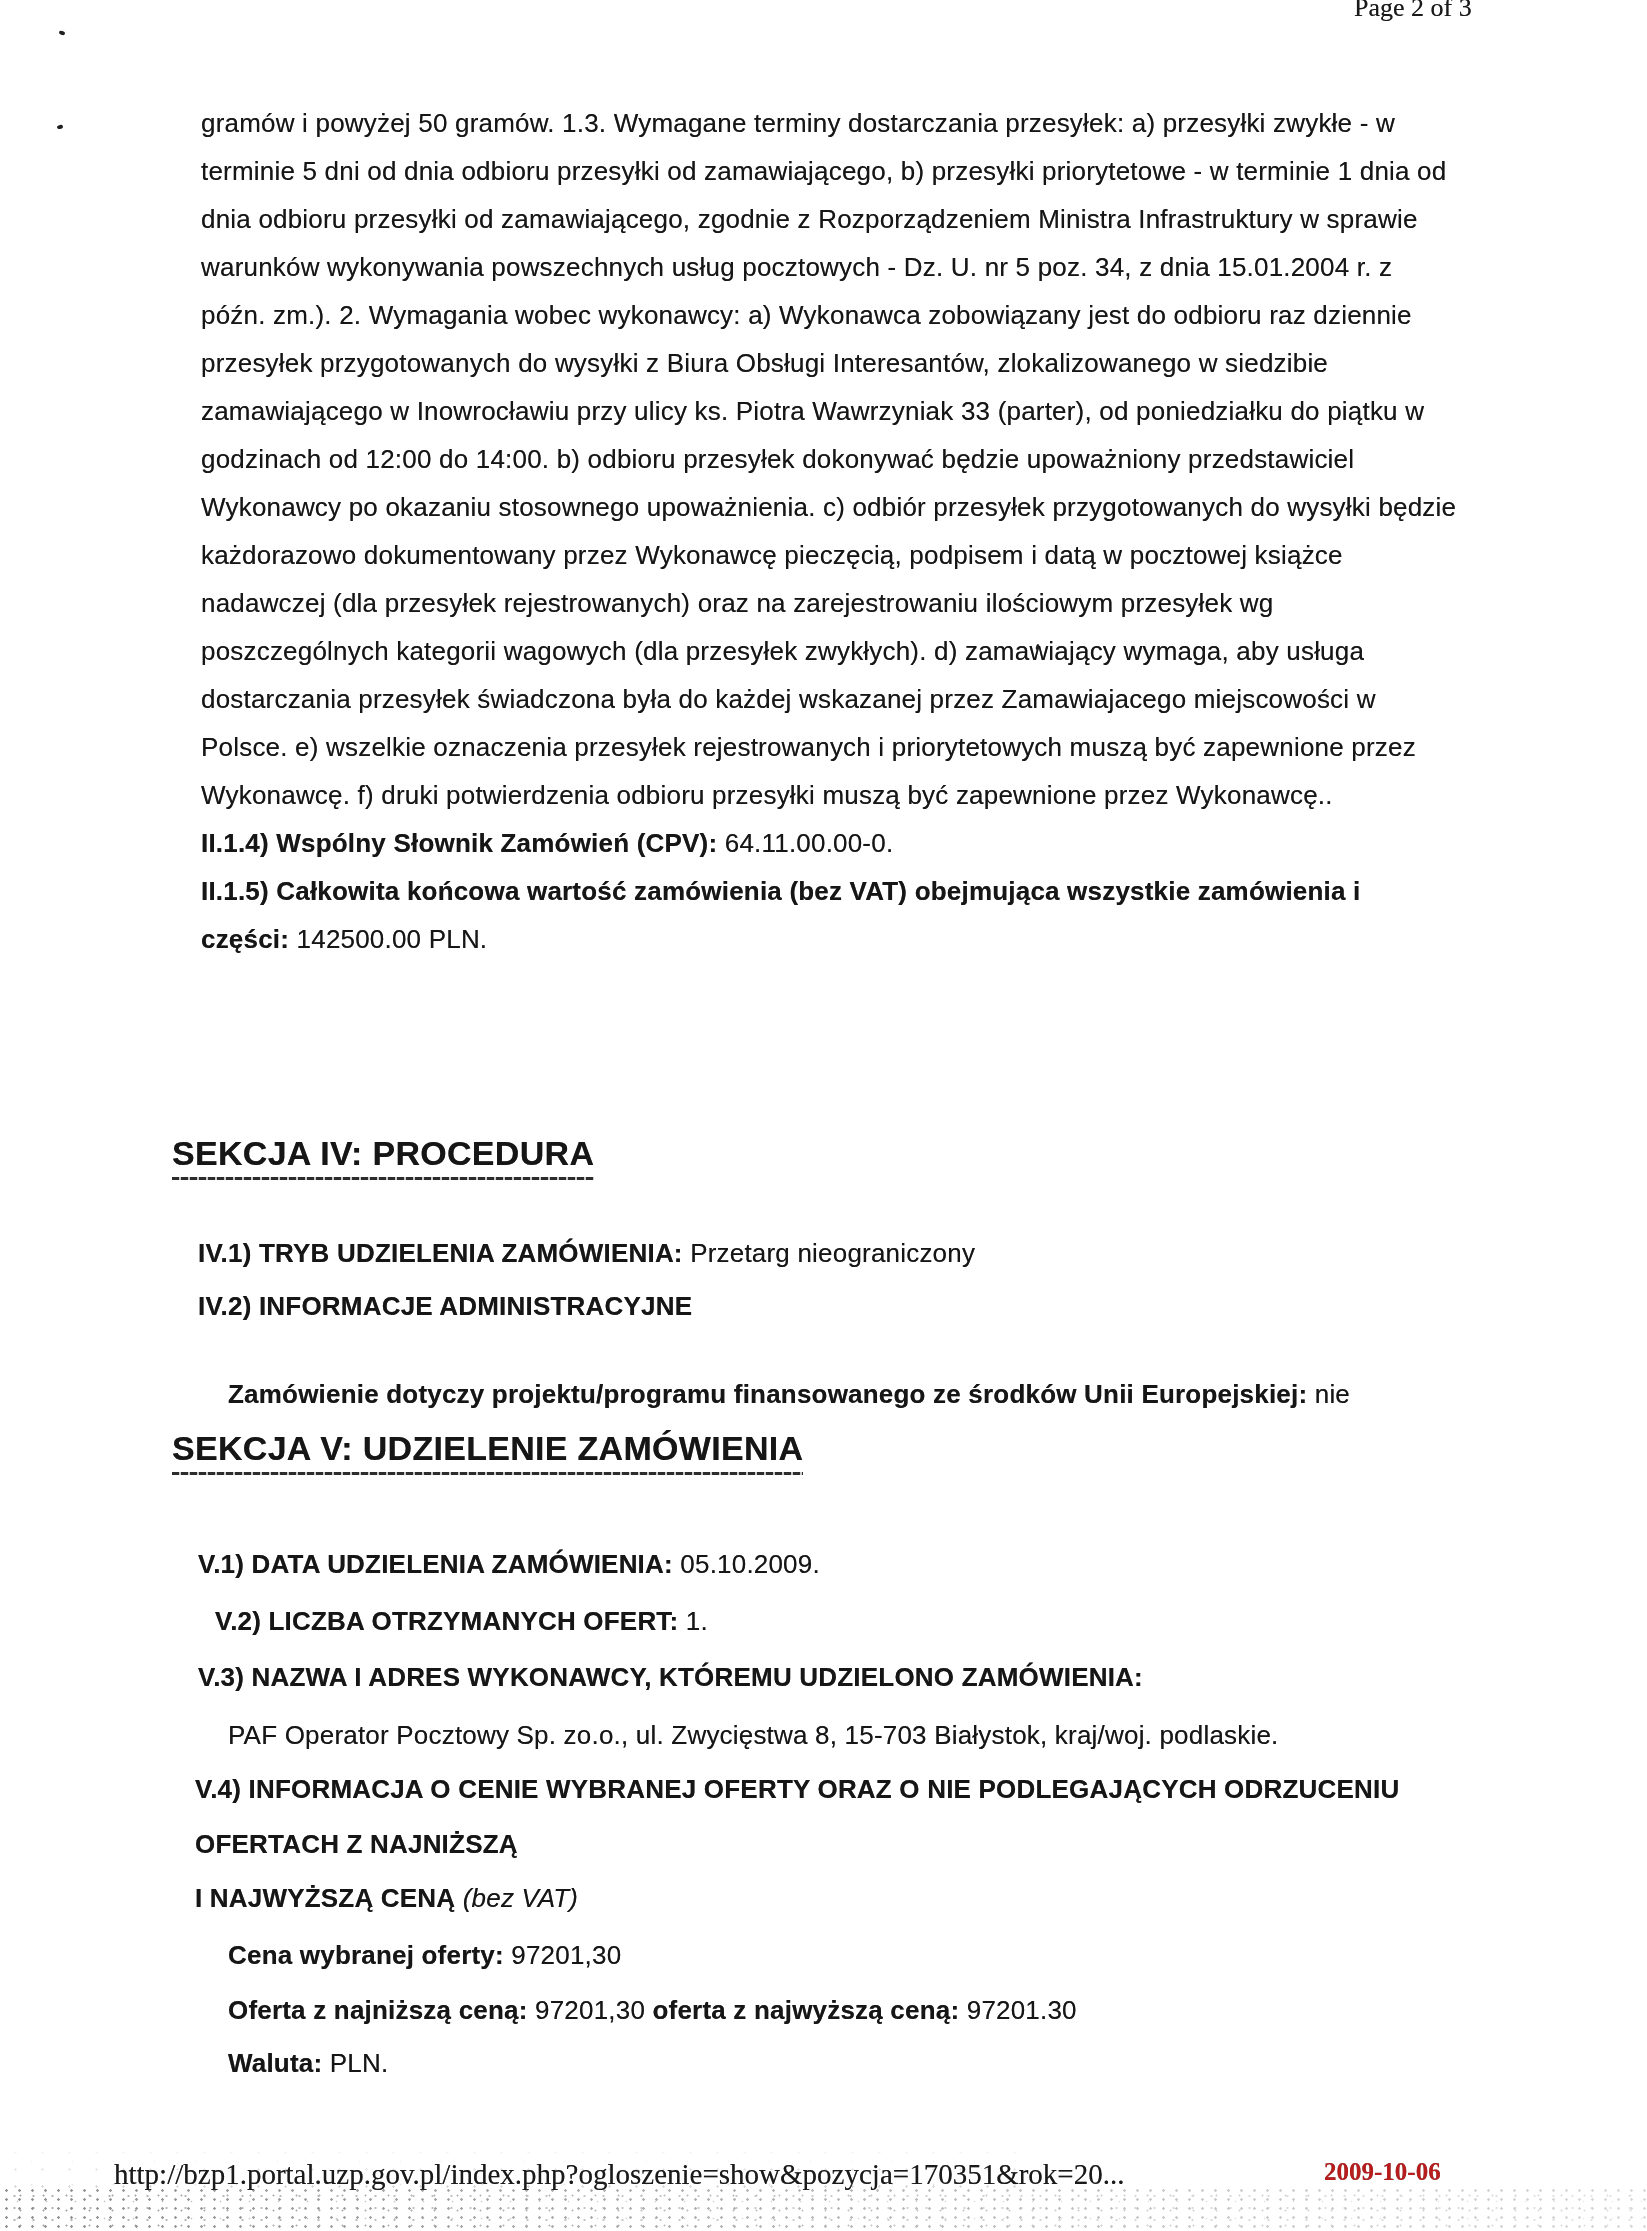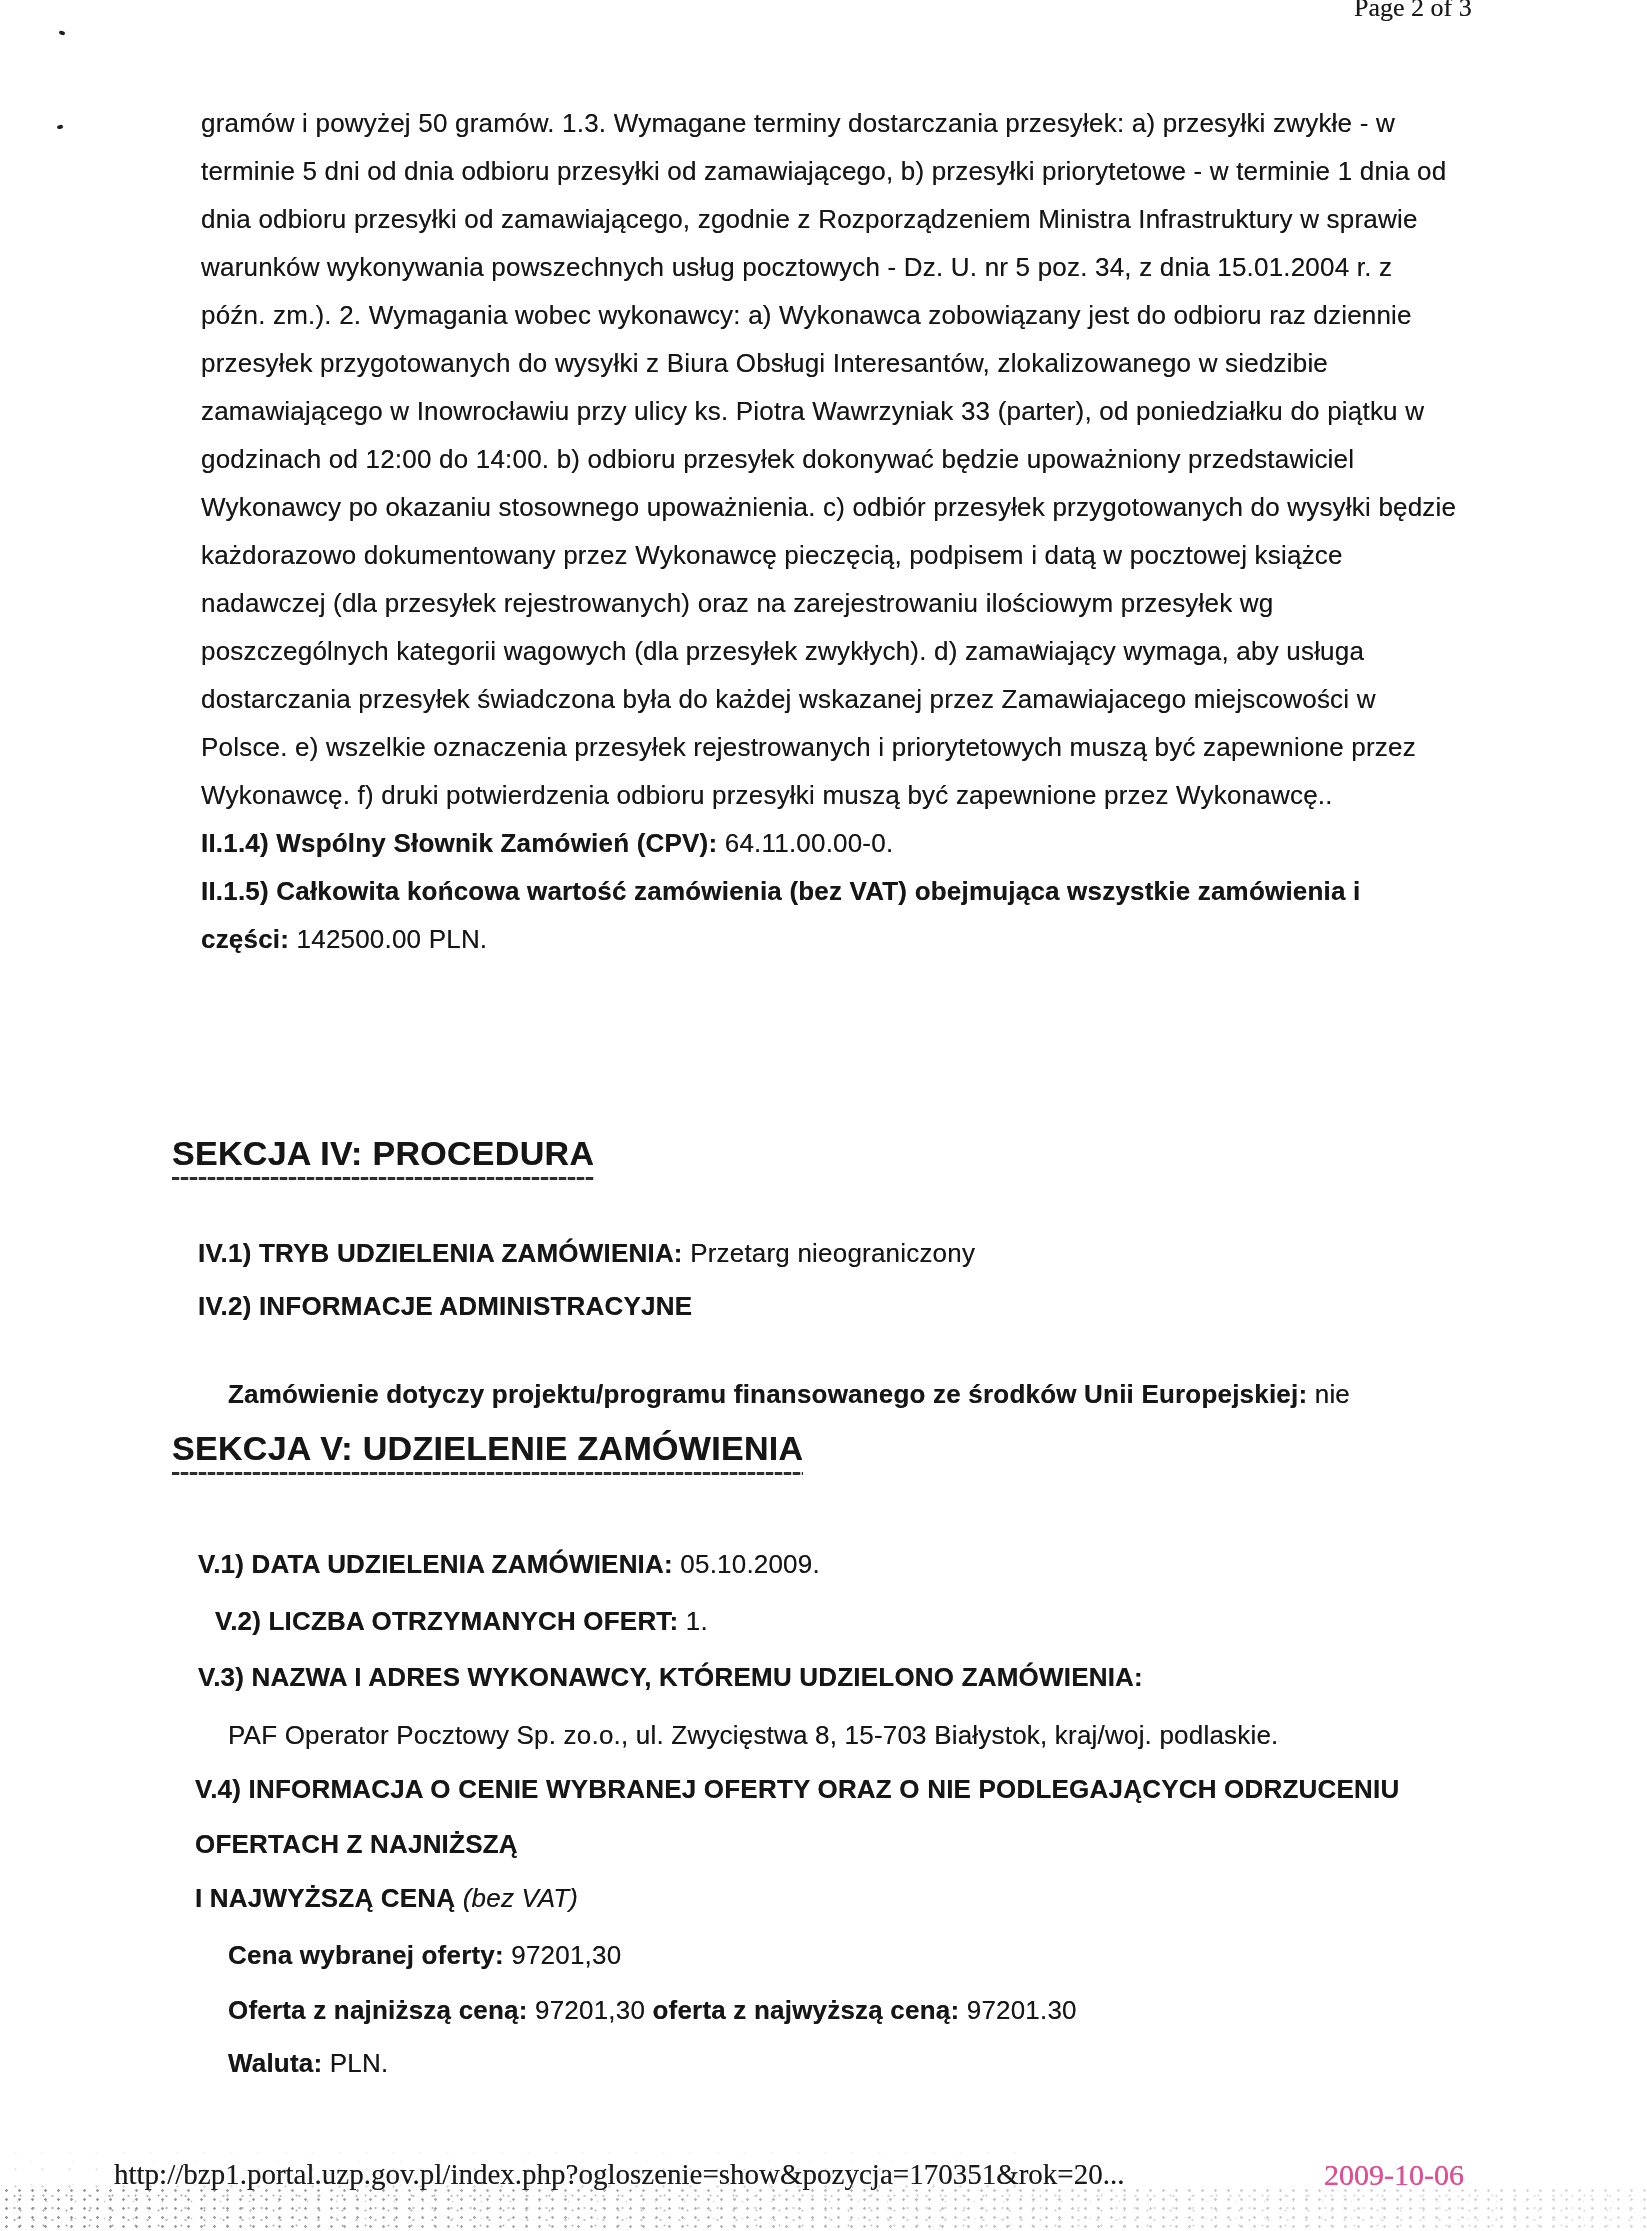--- a/index.html
+++ b/index.html
@@ -45,21 +45,21 @@
   }
 
   .footer-url{
     position:absolute; top:2158px; left:114px;
     font-family:"Liberation Serif","DejaVu Serif",serif;
     font-size:29px; color:#1a1a1a; white-space:nowrap;
   }
   .footer-date{
     position:absolute; top:2158px; left:1324px;
     font-family:"Liberation Serif","DejaVu Serif",serif;
-    font-size:30px; color:#ec4899; white-space:nowrap;
+    font-size:25px; color:#b91c1c; white-space:nowrap;font-weight:bold;
   }
 
   
   .noise-band{
     position:absolute; left:0; bottom:0; width:100%; height:46px;
     background-image:
       radial-gradient(circle,#3a3a3a 1.1px,transparent 1.5px),
       radial-gradient(circle,#6d6d6d 0.9px,transparent 1.3px),
       radial-gradient(circle,#4f4f4f 0.8px,transparent 1.2px),
       radial-gradient(circle,#8a8a8a 0.7px,transparent 1.1px);

